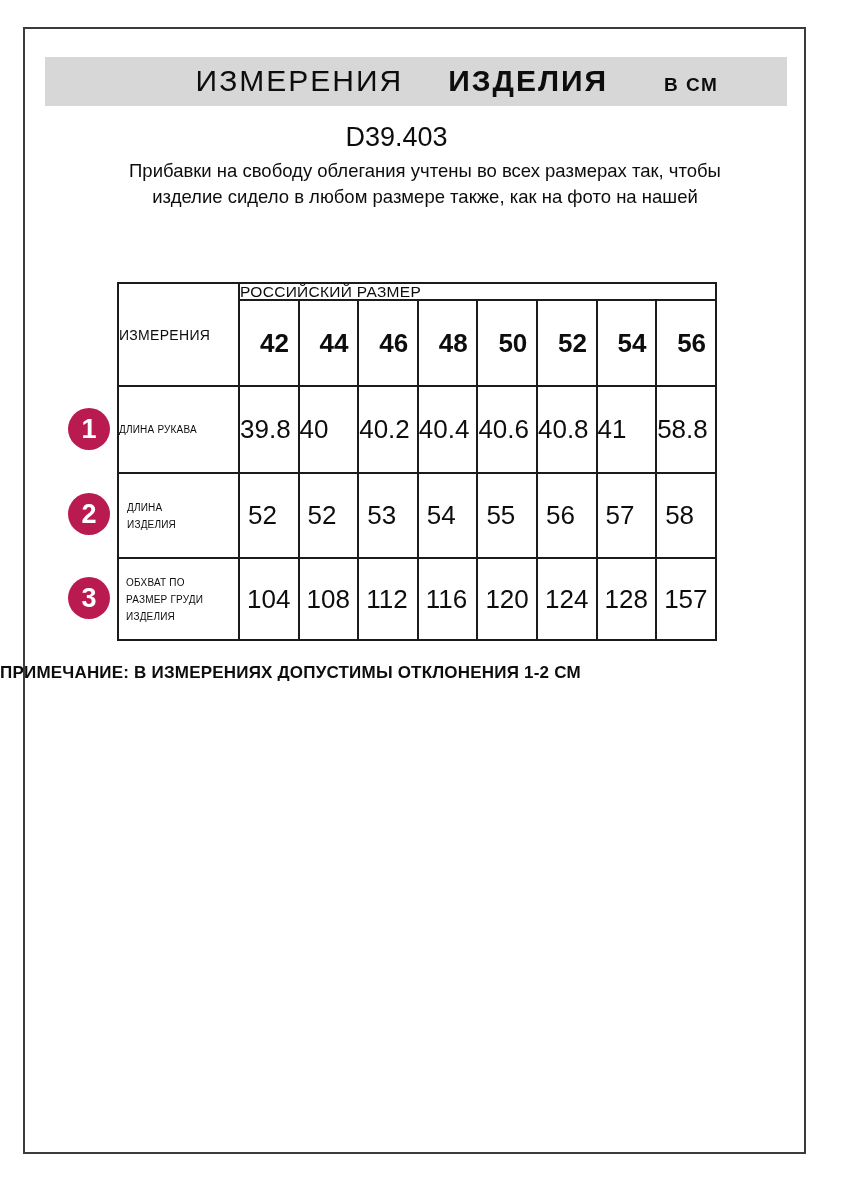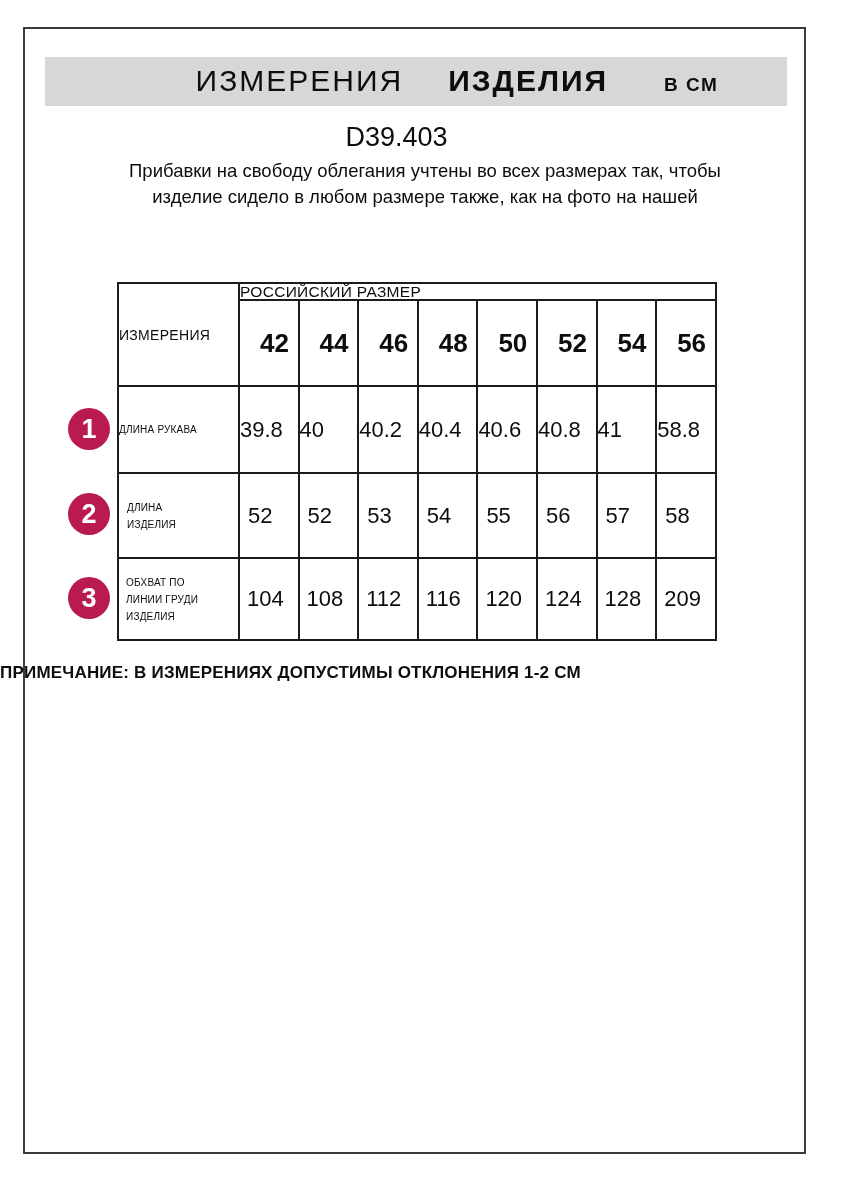--- a/index.html
+++ b/index.html
@@ -112,21 +112,21 @@
   }
   tr.data-row-1 td { height: 85px; }
   tr.data-row-2 td { height: 83px; padding-left: 8px; }
   tr.data-row-3 td { height: 80px; padding-left: 7px; }
   td.label-cell {
     font-size: 10px;
     line-height: 17px;
     letter-spacing: 0.2px;
   }
   td.value-cell {
-    font-size: 22px;
+    font-size: 26px;
     font-weight: 400;
   }
   .row-badge {
     position: absolute;
     left: 68px;
     width: 42px;
     height: 42px;
     border-radius: 50%;
     color: #ffffff;
     font-size: 27px;
@@ -218,31 +218,31 @@
       <td class="value-cell">53</td>
       <td class="value-cell">54</td>
       <td class="value-cell">55</td>
       <td class="value-cell">56</td>
       <td class="value-cell">57</td>
       <td class="value-cell">58</td>
     </tr>
     <tr class="data-row-3">
       <td class="label-cell">
         <div>ОБХВАТ ПО</div>
-        <div>ЛИНИИ ГРУДИ</div>
+        <div>РАЗМЕР ГРУДИ</div>
         <div>ИЗДЕЛИЯ</div>
       </td>
       <td class="value-cell">104</td>
       <td class="value-cell">108</td>
       <td class="value-cell">112</td>
       <td class="value-cell">116</td>
       <td class="value-cell">120</td>
       <td class="value-cell">124</td>
       <td class="value-cell">128</td>
-      <td class="value-cell">209</td>
+      <td class="value-cell">157</td>
     </tr>
   </tbody>
 </table>
 
 <div class="row-badge badge-1">1</div>
 <div class="row-badge badge-2">2</div>
 <div class="row-badge badge-3">3</div>
 
 <div class="note-text">ПРИМЕЧАНИЕ: В ИЗМЕРЕНИЯХ ДОПУСТИМЫ ОТКЛОНЕНИЯ 1-2 СМ</div>
 

